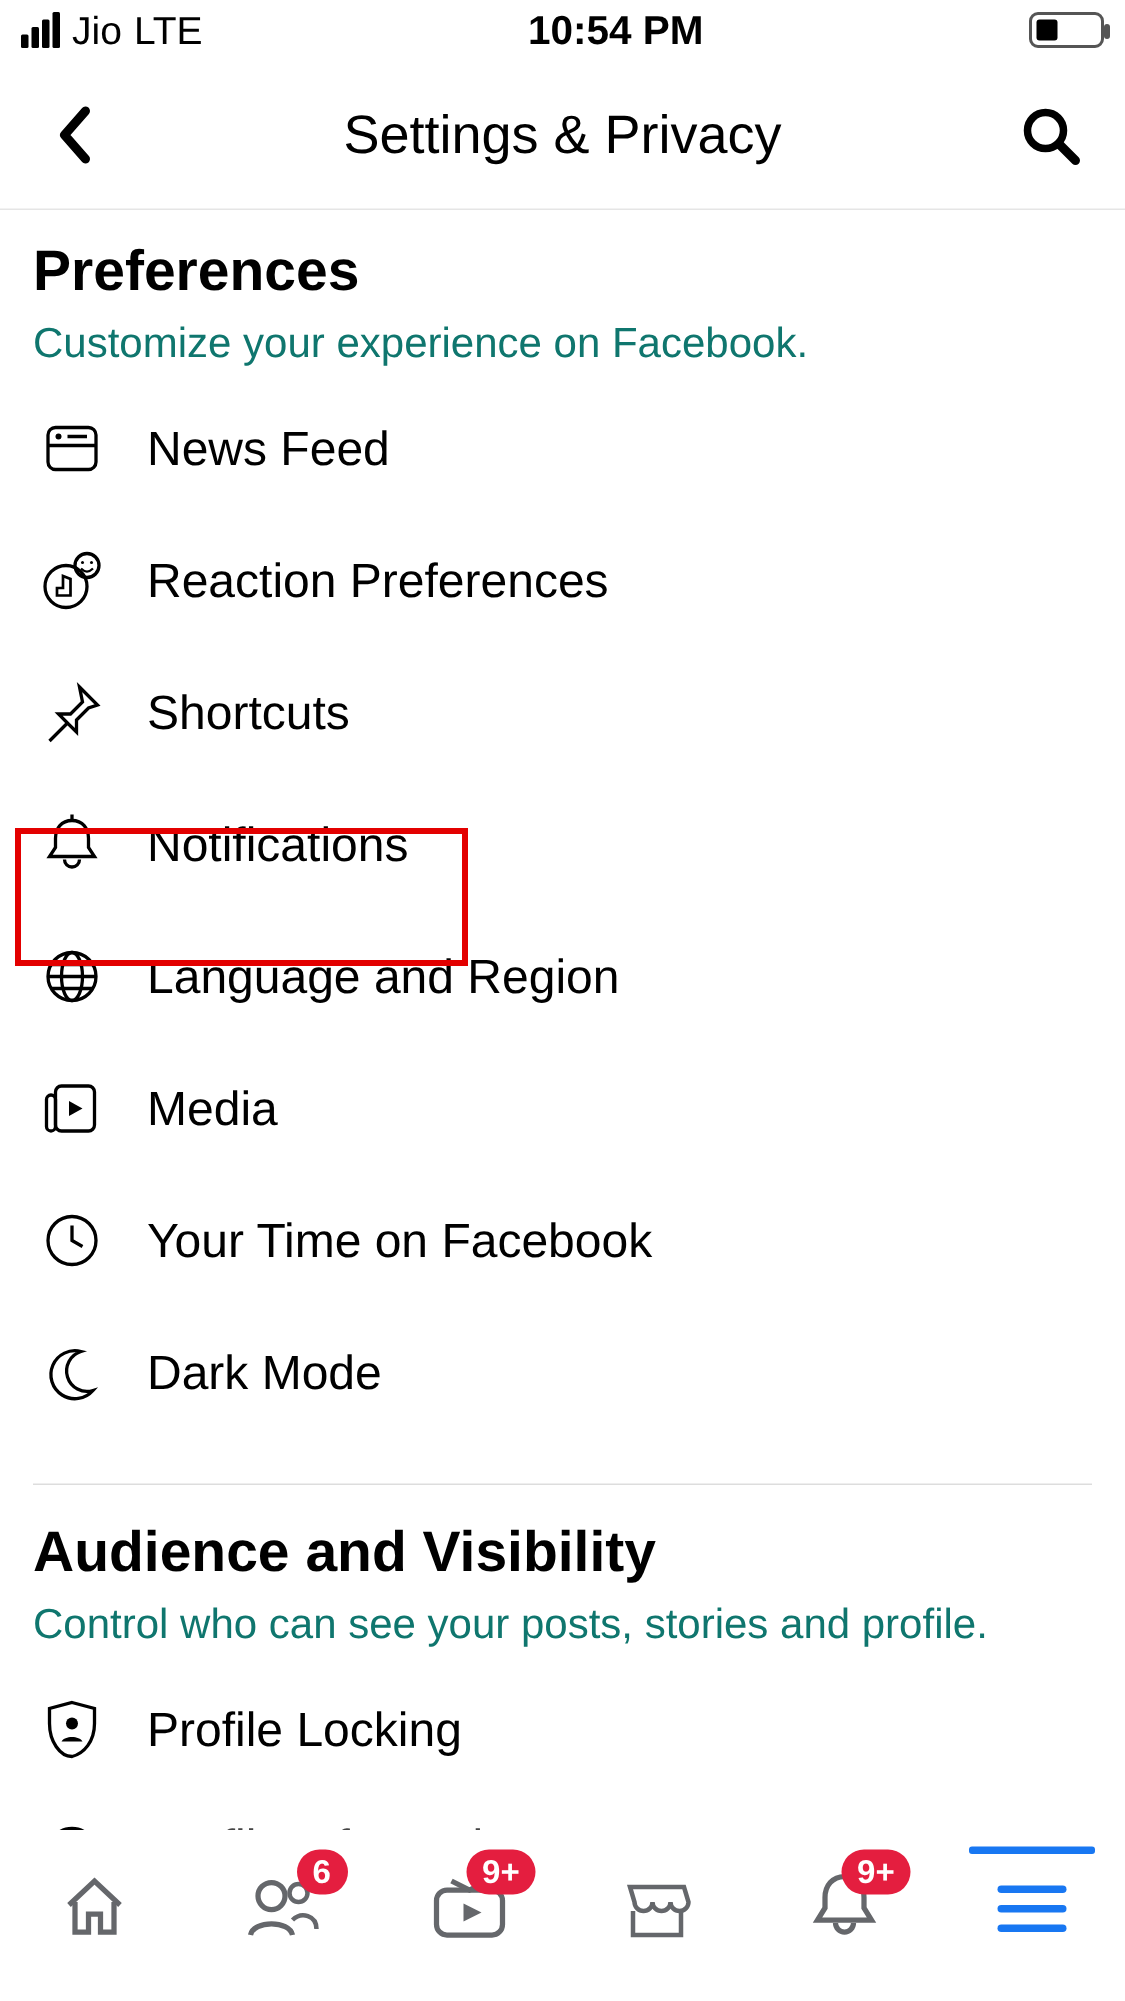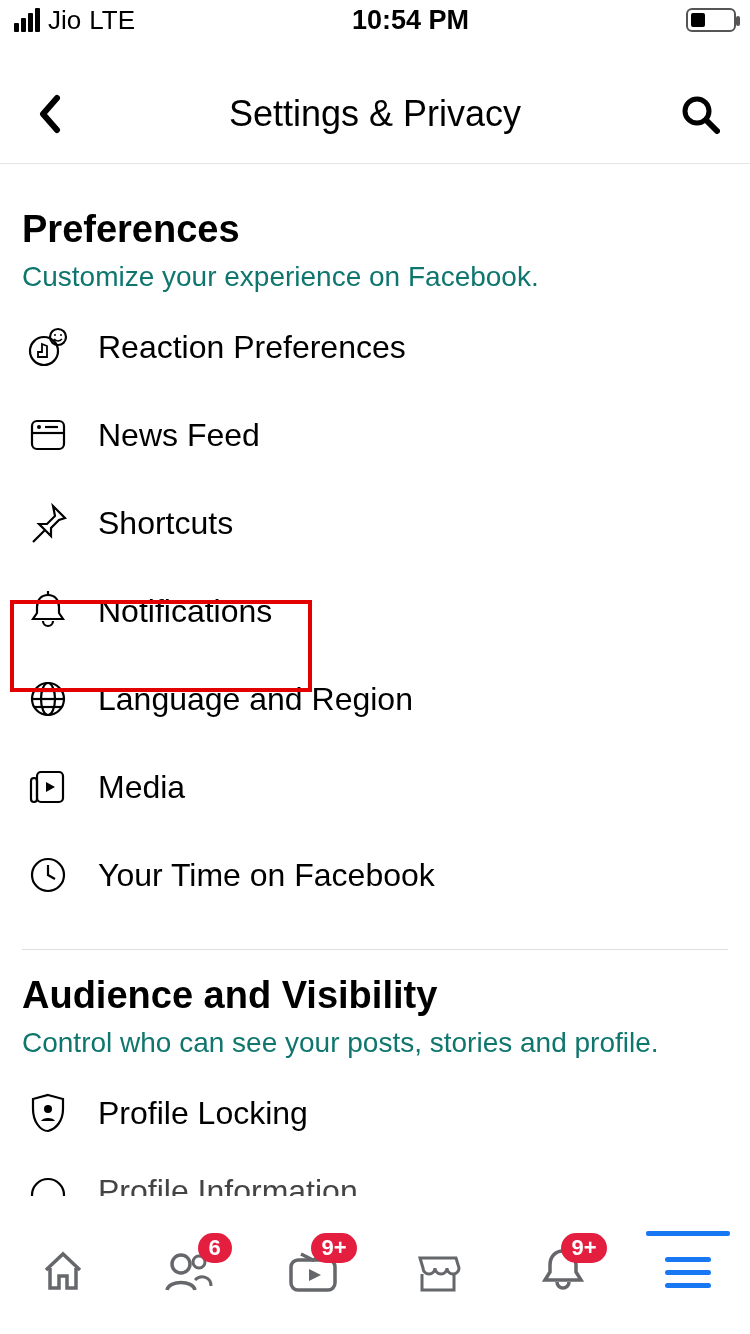--- a/index.html
+++ b/index.html
@@ -1,17 +1,17 @@
 <!DOCTYPE html>
 <html><head>
 <meta charset="utf-8">
 <style>
   * { box-sizing: border-box; margin: 0; padding: 0; }
   html, body { width: 750px; height: 1334px; font-family: -apple-system, Helvetica, Arial, sans-serif; background: #fff; color: #000; overflow: hidden; }
-  .root { display: flex; flex-direction: column; height: 100%; gap: 24px; }
+  .root { display: flex; flex-direction: column; height: 100%; }
 
   
   .status-bar { height: 40px; display: flex; align-items: center; justify-content: space-between; padding: 0 14px; font-size: 26px; font-weight: 500; }
   .status-left { display: flex; align-items: center; gap: 8px; }
   .signal { display: flex; align-items: flex-end; gap: 2px; }
   .signal .b { width: 5px; background: #000; border-radius: 1px; }
   .signal .b1 { height: 9px; } .signal .b2 { height: 14px; } .signal .b3 { height: 19px; } .signal .b4 { height: 24px; }
   .status-center { font-weight: 600; font-size: 27px; }
   .battery { width: 50px; height: 24px; border: 2px solid #555; border-radius: 6px; position: relative; display: flex; align-items: center; }
   .battery::after { content:""; position:absolute; right:-6px; top:6px; width:4px; height:10px; background:#555; border-radius:2px; }
@@ -85,46 +85,46 @@
 
   <div class="content content-wrap">
 
     <div class="highlight-box"></div>
 
     <div class="section-title">Preferences</div>
     <div class="section-sub">Customize your experience on Facebook.</div>
 
     <div class="row">
       <span class="icon">
+        <svg width="40" height="40" viewBox="0 0 40 40">
+            <rect x="4" y="6" width="32" height="28" rx="5"></rect>
+            <line x1="4" y1="18" x2="36" y2="18"></line>
+            <circle cx="11" cy="12" r="2" fill="#000" stroke="none"></circle>
+            <line x1="17" y1="12" x2="30" y2="12"></line>
+          </svg>
+      </span>
+      <span class="label">News Feed</span>
+    </div>
+
+    <div class="row">
+      <span class="icon">
         <svg width="44" height="44" viewBox="0 0 44 44">
             <circle cx="18" cy="26" r="14"></circle>
             <path d="M12 27h4v-8l5 2v11h-9z" stroke-width="1.8"></path>
             <circle cx="32" cy="12" r="8"></circle>
             <circle cx="29" cy="10" r="1" fill="#000" stroke="none"></circle>
             <circle cx="35" cy="10" r="1" fill="#000" stroke="none"></circle>
             <path d="M28 14q4 4 8 0" stroke-width="1.5"></path>
           </svg>
       </span>
       <span class="label">Reaction Preferences</span>
     </div>
 
     <div class="row">
       <span class="icon">
-        <svg width="40" height="40" viewBox="0 0 40 40">
-            <rect x="4" y="6" width="32" height="28" rx="5"></rect>
-            <line x1="4" y1="18" x2="36" y2="18"></line>
-            <circle cx="11" cy="12" r="2" fill="#000" stroke="none"></circle>
-            <line x1="17" y1="12" x2="30" y2="12"></line>
-          </svg>
-      </span>
-      <span class="label">News Feed</span>
-    </div>
-
-    <div class="row">
-      <span class="icon">
         <svg width="42" height="42" viewBox="0 0 42 42">
             <path d="M26 4l12 12-6 2-8 8 0 8-6-6-12 12 12-12-6-6 8 0 8-8z" transform="rotate(0 21 21)"></path>
           </svg>
       </span>
       <span class="label">Shortcuts</span>
     </div>
 
     <div class="row">
       <span class="icon">
         <svg width="40" height="44" viewBox="0 0 40 44">
@@ -163,20 +163,28 @@
     <div class="row">
       <span class="icon">
         <svg width="40" height="40" viewBox="0 0 40 40">
             <circle cx="20" cy="20" r="16"></circle>
             <polyline points="20,10 20,20 27,24"></polyline>
           </svg>
       </span>
       <span class="label">Your Time on Facebook</span>
     </div>
 
+    <div class="row">
+      <span class="icon">
+        <svg width="40" height="40" viewBox="0 0 40 40">
+            <path d="M26 6a16 16 0 1 0 8 26 13 13 0 0 1-8-26z"></path>
+          </svg>
+      </span>
+      <span class="label">Dark Mode</span>
+    </div>
 
     <div class="divider"></div>
 
     <div class="section-title">Audience and Visibility</div>
     <div class="section-sub">Control who can see your posts, stories and profile.</div>
 
     <div class="row">
       <span class="icon">
         <svg width="40" height="44" viewBox="0 0 40 44">
             <path d="M20 4l15 4v10c0 12-7 20-15 22C12 40 5 30 5 18V8z"></path>

